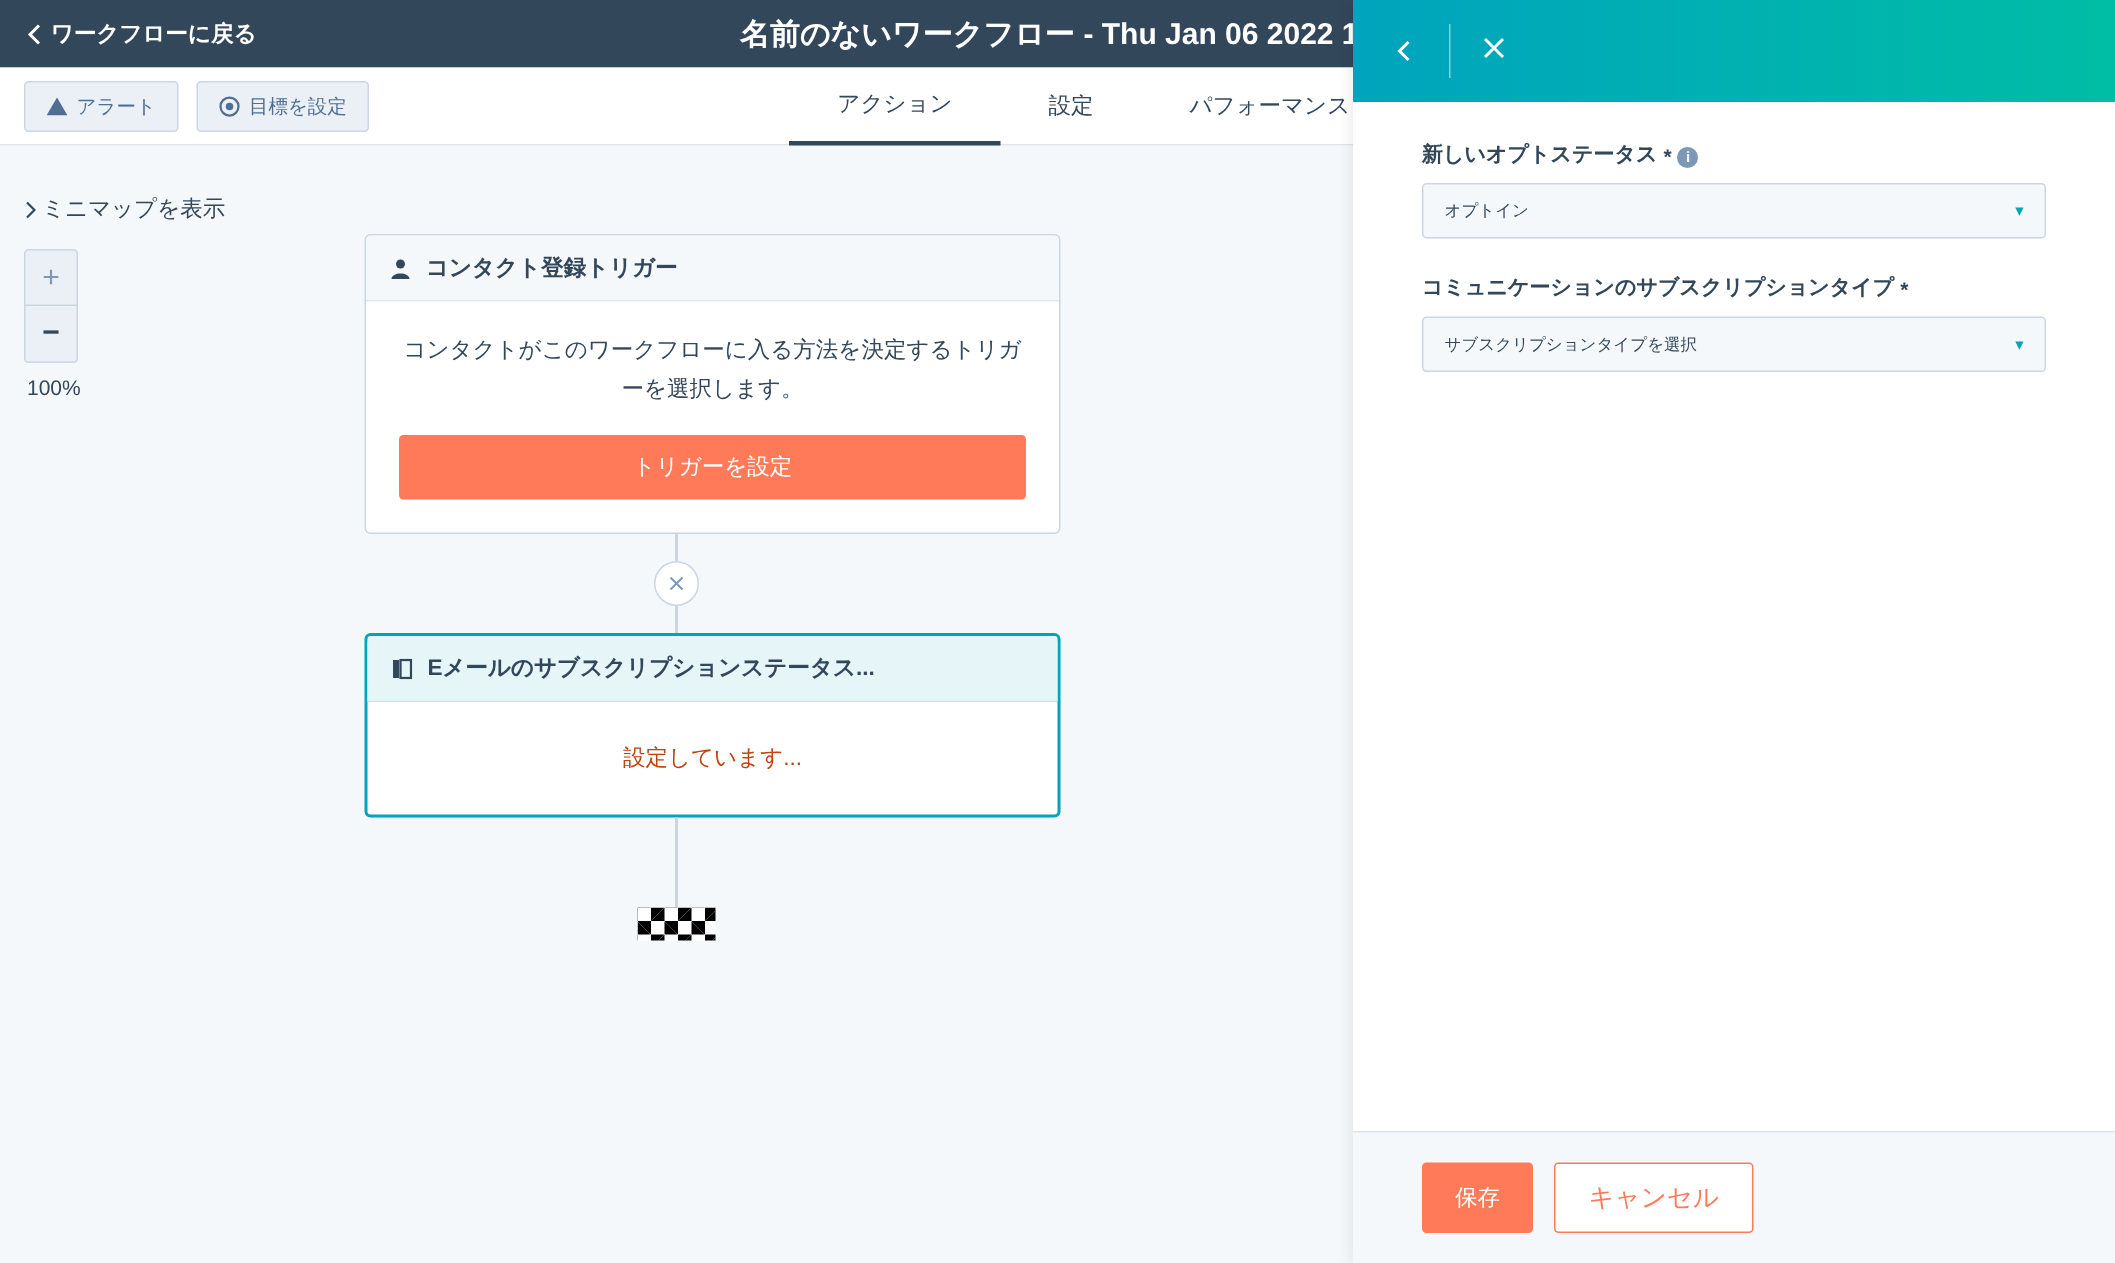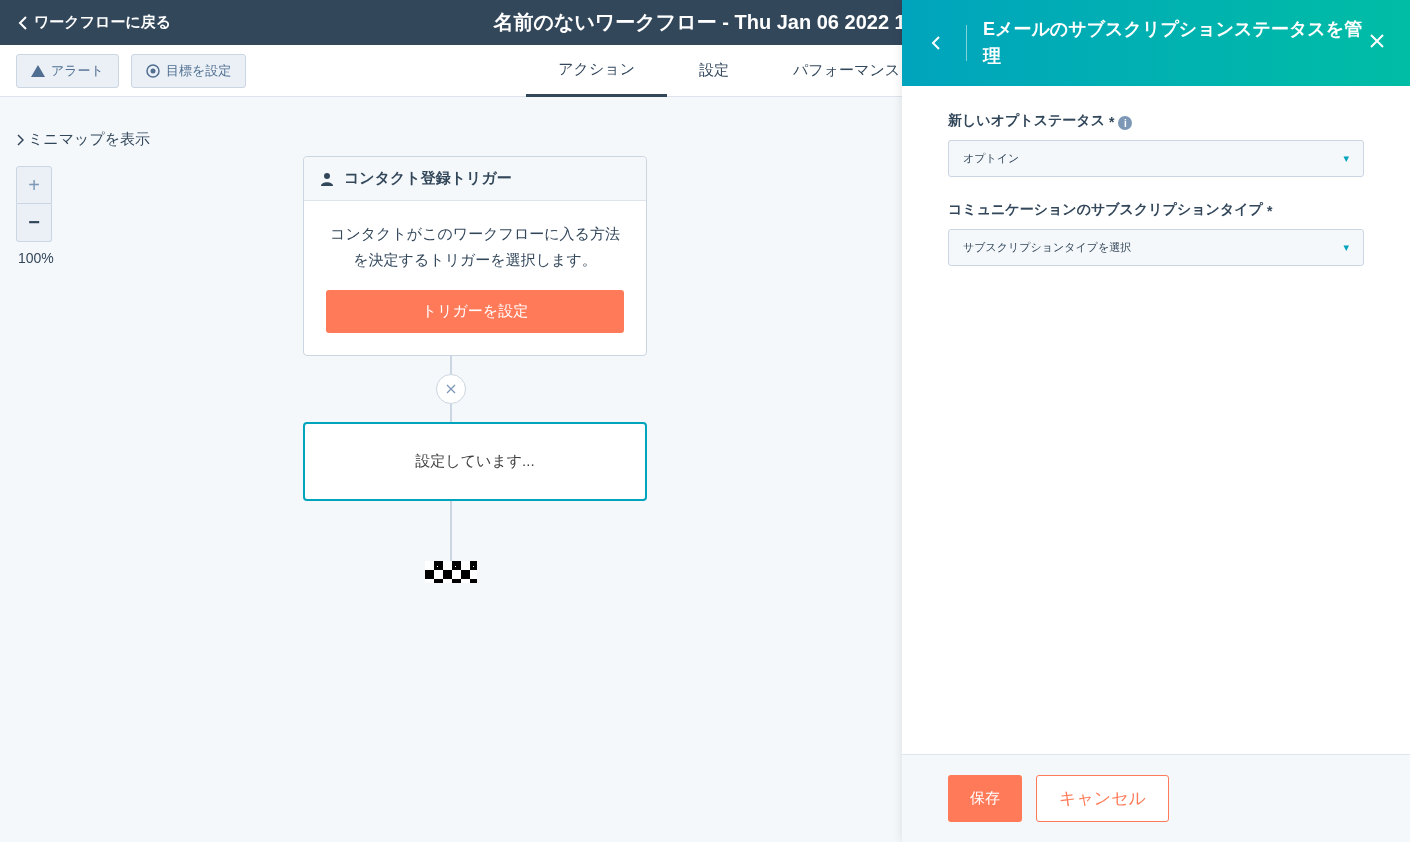--- a/index.html
+++ b/index.html
@@ -23,29 +23,29 @@
 .canvas-wrap { position: absolute; top: 114px; left: 0; right: 508px; bottom: 0; background: #f5f8fa; }
 .minimap-toggle { position: absolute; top: 16px; left: 16px; display: flex; align-items: center; gap: 4px; color: #33475b; font-size: 15px; cursor: pointer; }
 .zoom-controls { position: absolute; top: 52px; left: 16px; }
 .zoom-btn { width: 36px; height: 38px; background: #eaf0f6; border: 1px solid #cbd6e2; display: flex; align-items: center; justify-content: center; font-size: 20px; color: #7c98b6; cursor: pointer; }
 .zoom-btn.plus { border-radius: 3px 3px 0 0; }
 .zoom-btn.minus { border-radius: 0 0 3px 3px; border-top: none; color:#33475b; font-weight:600; }
 .zoom-label { font-size: 14px; color: #33475b; margin-top: 8px; padding-left: 2px; }
 
 
 .flow { position: absolute; left: 50%; transform: translateX(-50%); top: 42px; display: flex; flex-direction: column; align-items: center; width: 384px; }
-.card { background: #fff; border: 1px solid #cbd6e2; border-radius: 4px; width: 344px; margin-left: 48px; }
+.card { background: #fff; border: 1px solid #cbd6e2; border-radius: 4px; width: 464px; margin-left: 48px; }
 .card-head { background: #f5f8fa; border-bottom: 1px solid #dfe3eb; padding: 12px 16px; font-size: 15px; font-weight: 600; color: #33475b; display: flex; align-items: center; gap: 10px; border-radius: 4px 4px 0 0; }
 .card-body { padding: 20px 22px 22px; text-align: center; }
 .card-desc { font-size: 15px; color: #33475b; line-height: 1.7; margin-bottom: 18px; }
 .btn-primary { background: #ff7a59; color: #fff; border: none; font-size: 15px; font-weight: 500; padding: 12px 20px; border-radius: 3px; width: 100%; cursor: pointer; }
 
 .card.selected { border: 2px solid #00a4bd; }
 .card.selected .card-head { background: #e5f5f8; color: #33475b; border-bottom: 1px solid #c3e8ee; }
-.card-body.config { color: #404040; font-size: 15px; padding: 28px 20px; }
+.card-body.config { color: #c2410c; font-size: 15px; padding: 28px 20px; }
 
 .connector { width: 2px; height: 18px; background: #cbd6e2; }
 .connector.long { height: 60px; }
 .plus-circle { width: 30px; height: 30px; border: 1px solid #cbd6e2; border-radius: 50%; background: #fff; display: flex; align-items: center; justify-content: center; color: #7c98b6; cursor: pointer; font-size: 16px; }
 
 .finish { width: 52px; height: 22px; margin-top: 0; background-image:
   linear-gradient(45deg, #000 25%, transparent 25%),
   linear-gradient(-45deg, #000 25%, transparent 25%),
   linear-gradient(45deg, transparent 75%, #000 75%),
   linear-gradient(-45deg, transparent 75%, #000 75%);
@@ -141,37 +141,43 @@
 
     <div class="connector"></div>
     <div class="plus-circle">
       <svg width="10" height="10" viewBox="0 0 10 10">
           <path d="M1 1 L9 9 M9 1 L1 9" stroke="#7c98b6" stroke-width="1.3"></path>
         </svg>
     </div>
     <div class="connector"></div>
 
     <div class="card selected">
+      <div class="card-head">
+        <svg width="14" height="14" viewBox="0 0 14 14">
+            <rect x="1" y="1" width="4" height="12" fill="#33475b"></rect>
+            <rect x="6" y="1" width="7" height="12" fill="none" stroke="#33475b" stroke-width="1.5"></rect>
+          </svg>
+        <span>Eメールのサブスクリプションステータス...</span>
+      </div>
       <div class="card-body config">設定しています...</div>
     </div>
 
     <div class="connector long"></div>
     <div class="finish"></div>
   </div>
 </div>
 
 <div class="panel">
   <div class="panel-head">
     <div class="panel-back">
       <svg width="10" height="16" viewBox="0 0 10 16">
           <path d="M8 2 L2 8 L8 14" stroke="#fff" stroke-width="2" fill="none"></path>
         </svg>
     </div>
     <div class="panel-divider"></div>
-    <div class="panel-title">Eメールのサブスクリプションステータスを管理</div>
     <div class="panel-close">
       <svg width="18" height="18" viewBox="0 0 18 18">
           <path d="M3 3 L15 15 M15 3 L3 15" stroke="#fff" stroke-width="2"></path>
         </svg>
     </div>
   </div>
 
   <div class="panel-body">
     <div class="field">
       <div class="field-label">

